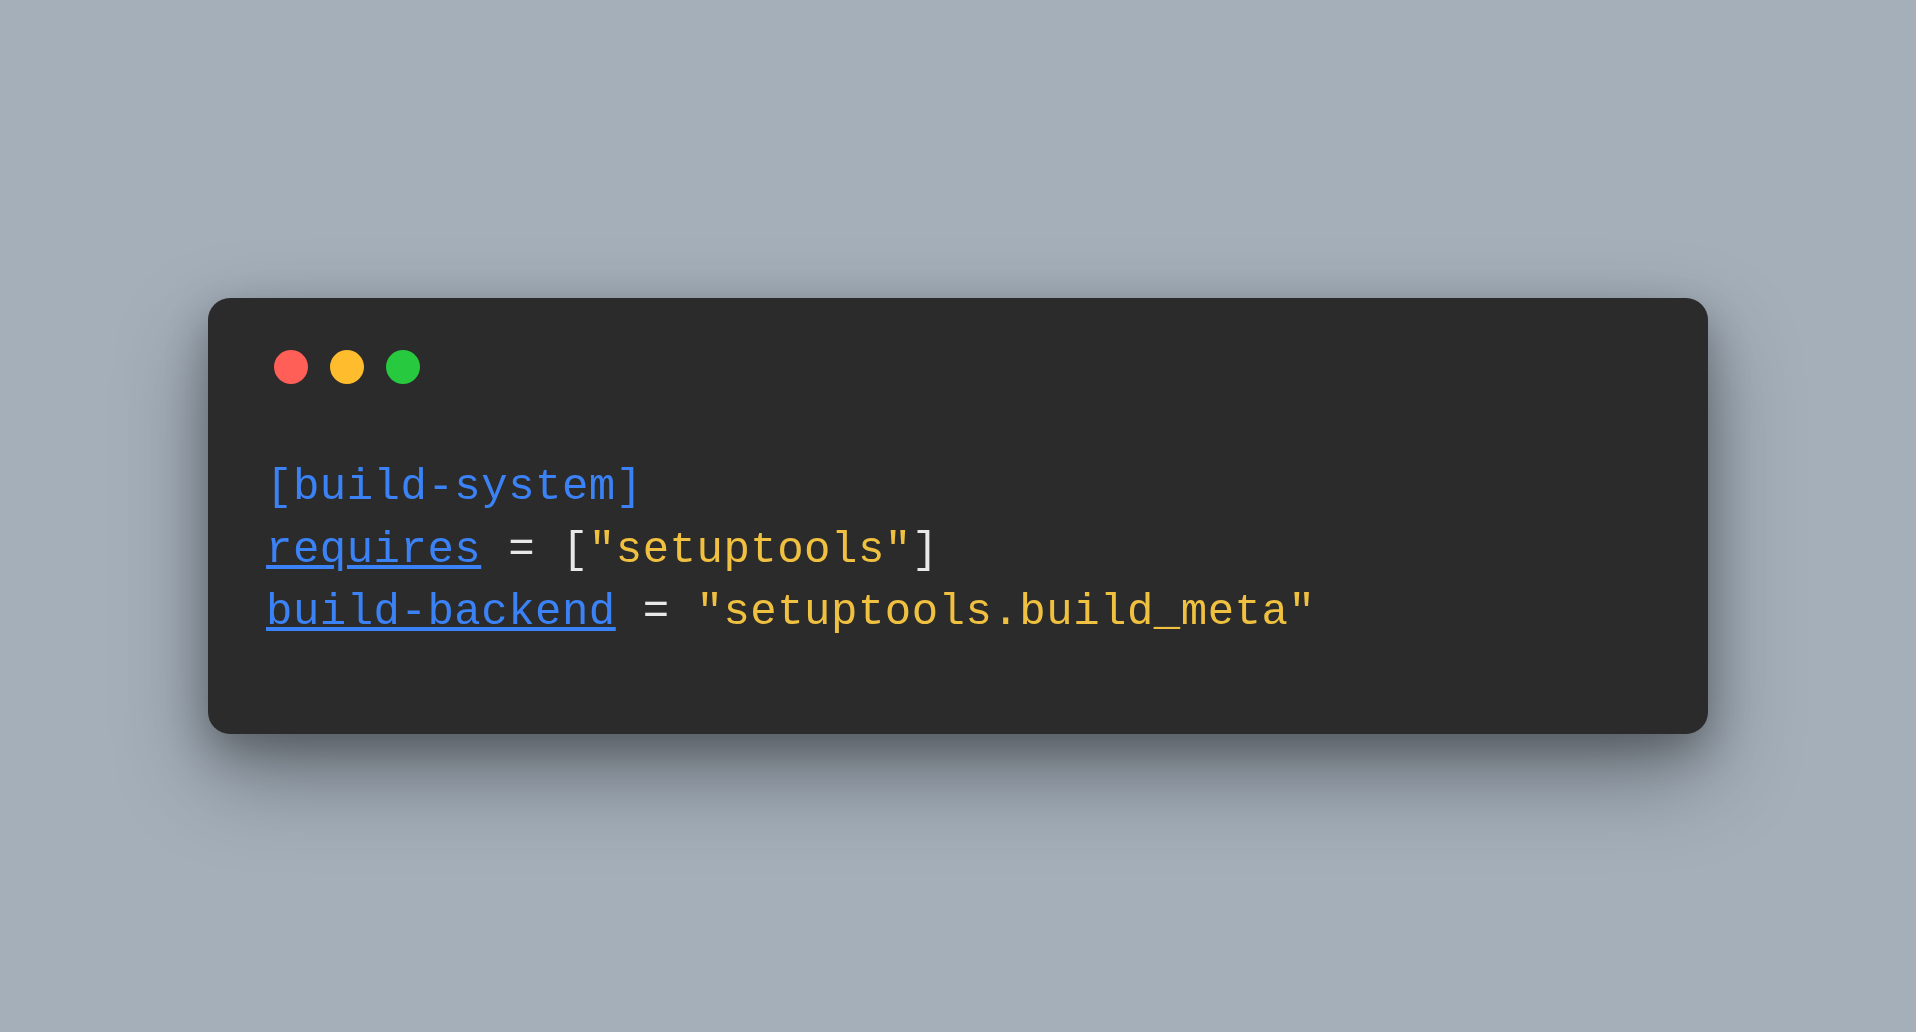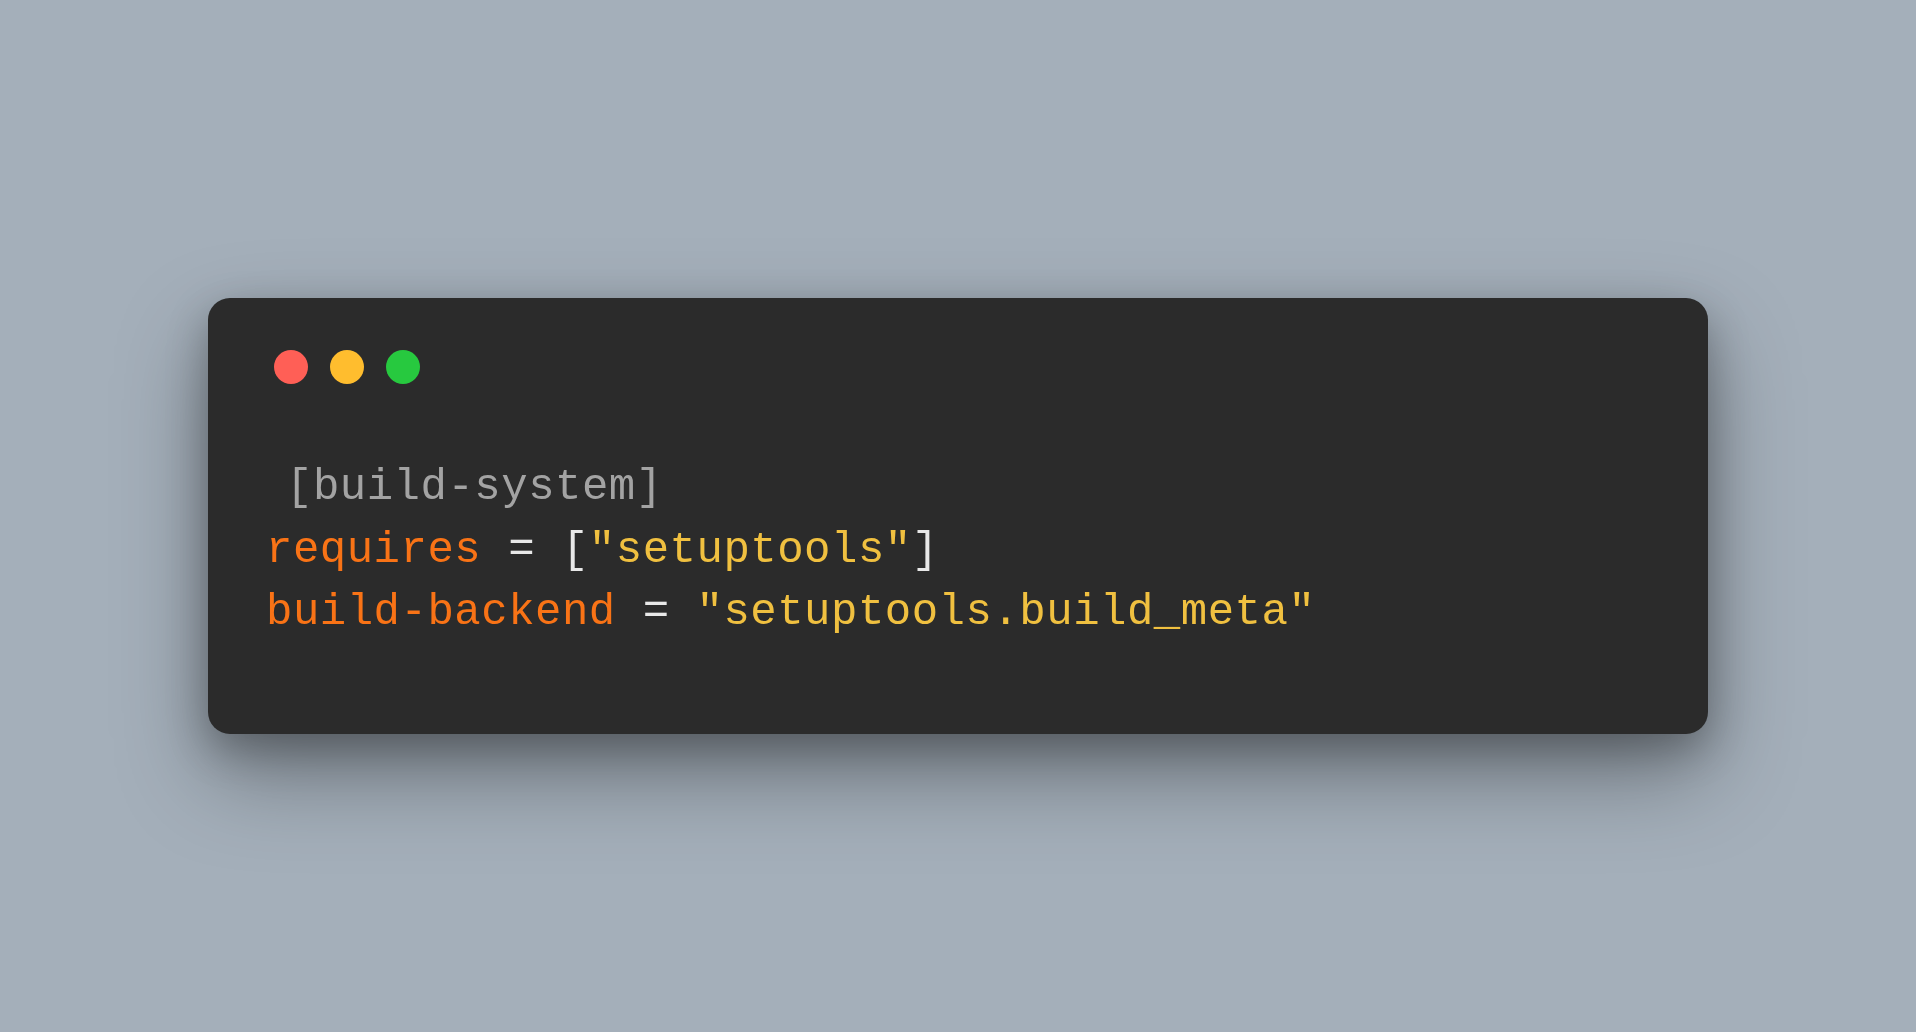--- a/index.html
+++ b/index.html
@@ -36,22 +36,22 @@
     }
     .light.red { background: #ff5f56; }
     .light.yellow { background: #ffbd2e; }
     .light.green { background: #27c93f; }
     .code {
       font-size: 44px;
       line-height: 1.42;
       white-space: pre;
       letter-spacing: 0.5px;
     }
-    .tok-section { color: #a3a3a3; margin-left: 20px; }
-    .tok-key { color: #f97316; }
+    .tok-section { color: #3b82f6; }
+    .tok-key { color: #3b82f6; text-decoration: underline; }
     .tok-punct { color: #e8e8e8; }
     .tok-string { color: #f0c040; }
   </style>
 </head>
 <body>
 
 <div class="window">
   <div class="traffic-lights">
     <div class="light red"></div>
     <div class="light yellow"></div>

